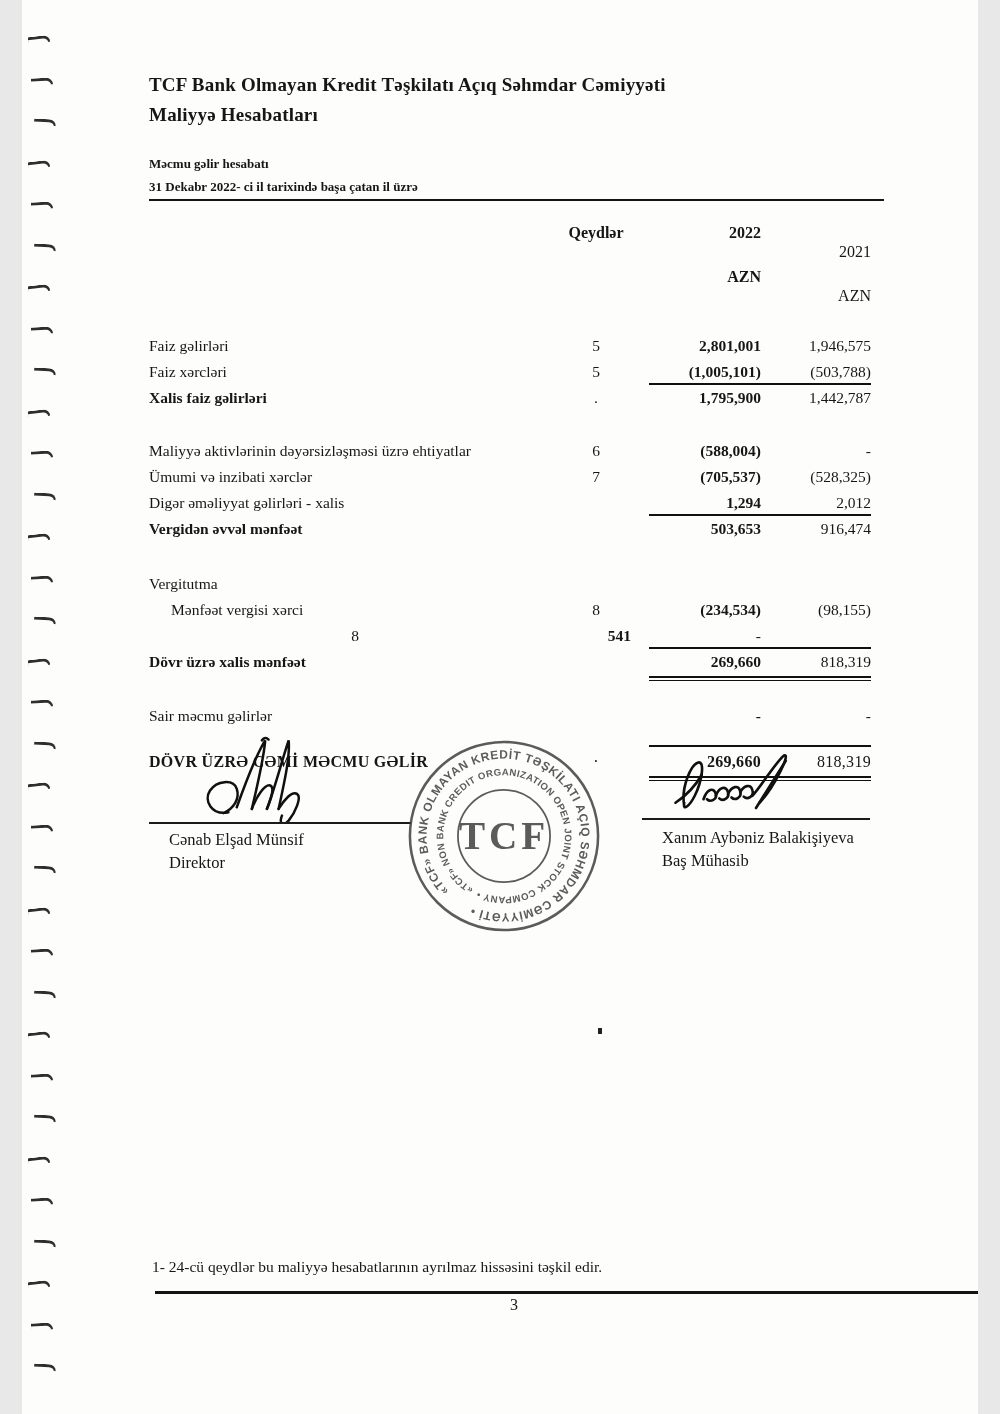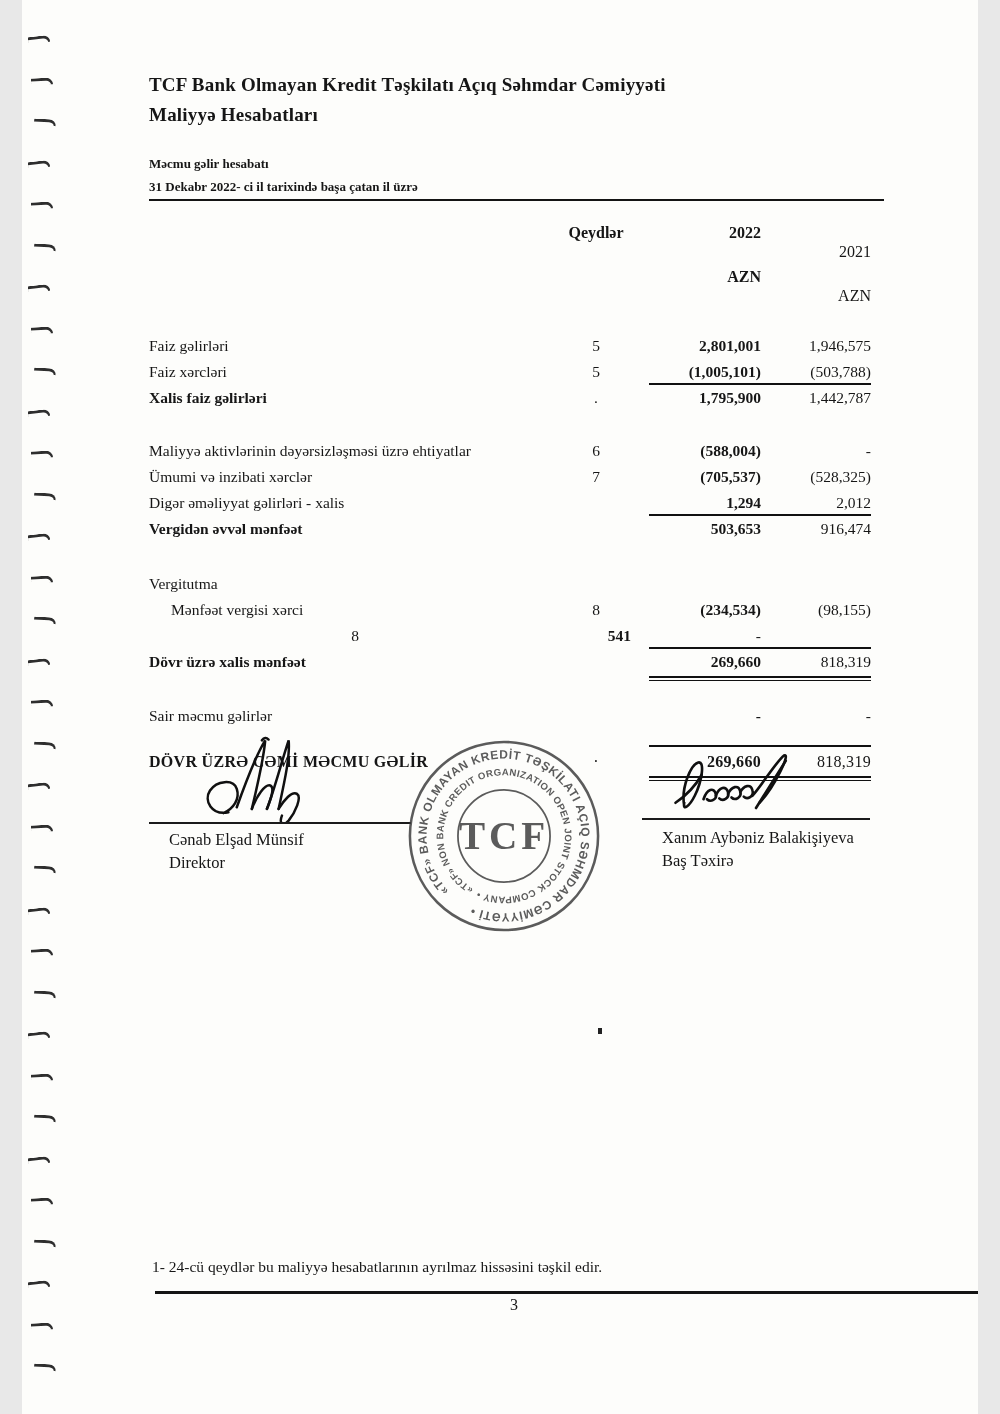--- a/index.html
+++ b/index.html
@@ -261,21 +261,21 @@
       <path d="M8,58 C20,50 30,40 38,26"></path>
       <path d="M40,54 C44,42 52,40 54,48 C56,54 48,58 44,54"></path>
       <path d="M54,50 C58,40 66,38 68,46 C70,53 62,57 58,53"></path>
       <path d="M68,48 C72,39 80,37 82,45 C84,52 76,56 72,52"></path>
       <path d="M82,46 C86,38 94,36 96,44 C98,51 90,55 86,51"></path>
       <path d="M96,50 C108,36 124,10 132,4 C136,2 134,10 128,22 C122,34 112,50 104,58"></path>
       <path d="M134,10 L100,64"></path>
     </svg>
     <div class="sig-line" style="left:0; top:66px; width:228px;"></div>
     <div class="sig-name" style="position:absolute; left:3px; top:74px;">Xanım Aybəniz Balakişiyeva</div>
-    <div class="sig-name" style="position:absolute; left:3px; top:97px;">Baş Təxirə</div>
+    <div class="sig-name" style="position:absolute; left:3px; top:97px;">Baş Mühasib</div>
   </div>
 
   <div class="artifact-dot"></div>
 
   <div class="footnote">1- 24-cü qeydlər bu maliyyə hesabatlarının ayrılmaz hissəsini təşkil edir.</div>
   <div class="footer-rule"></div>
   <div class="page-num">3</div>
 
 </div>
 

